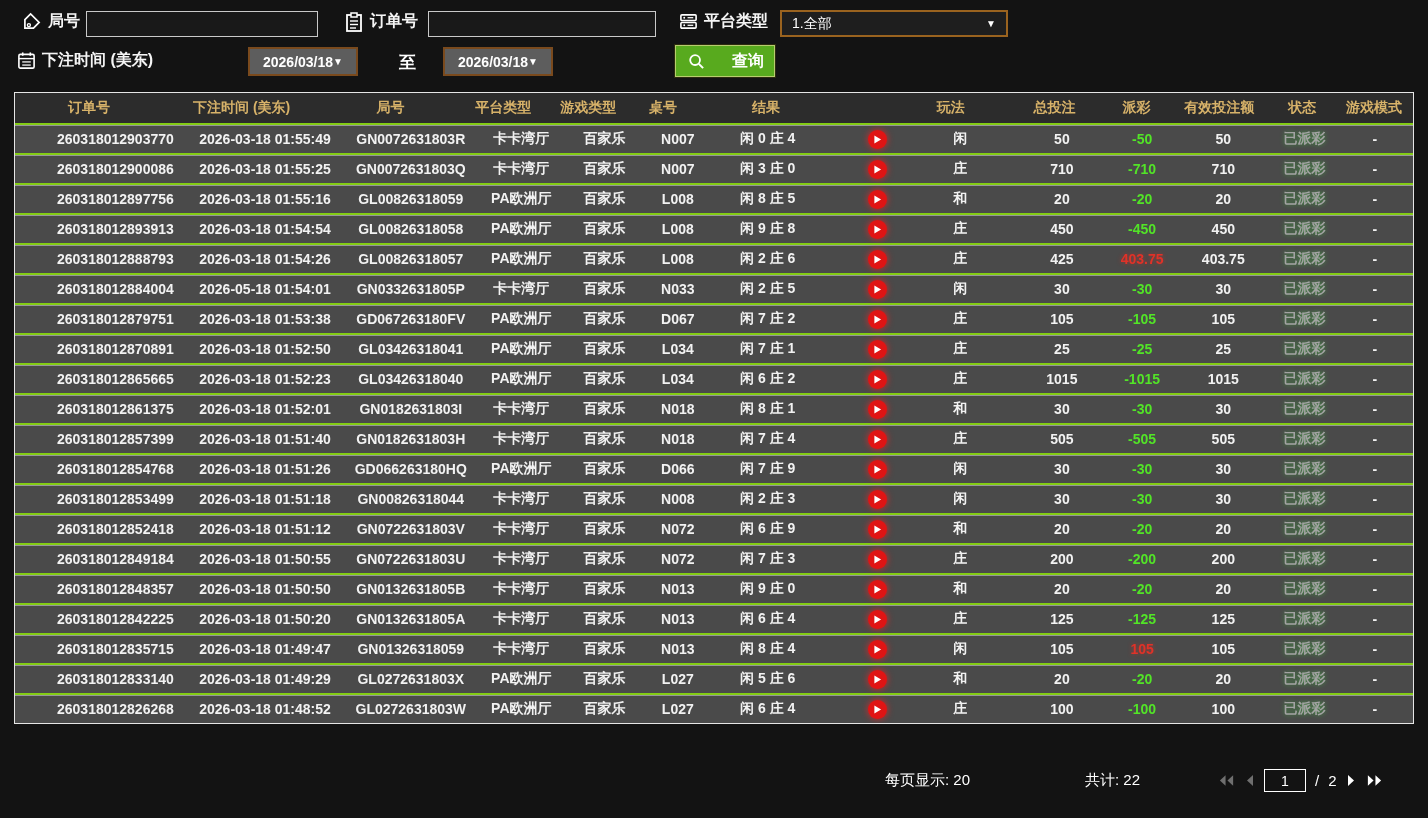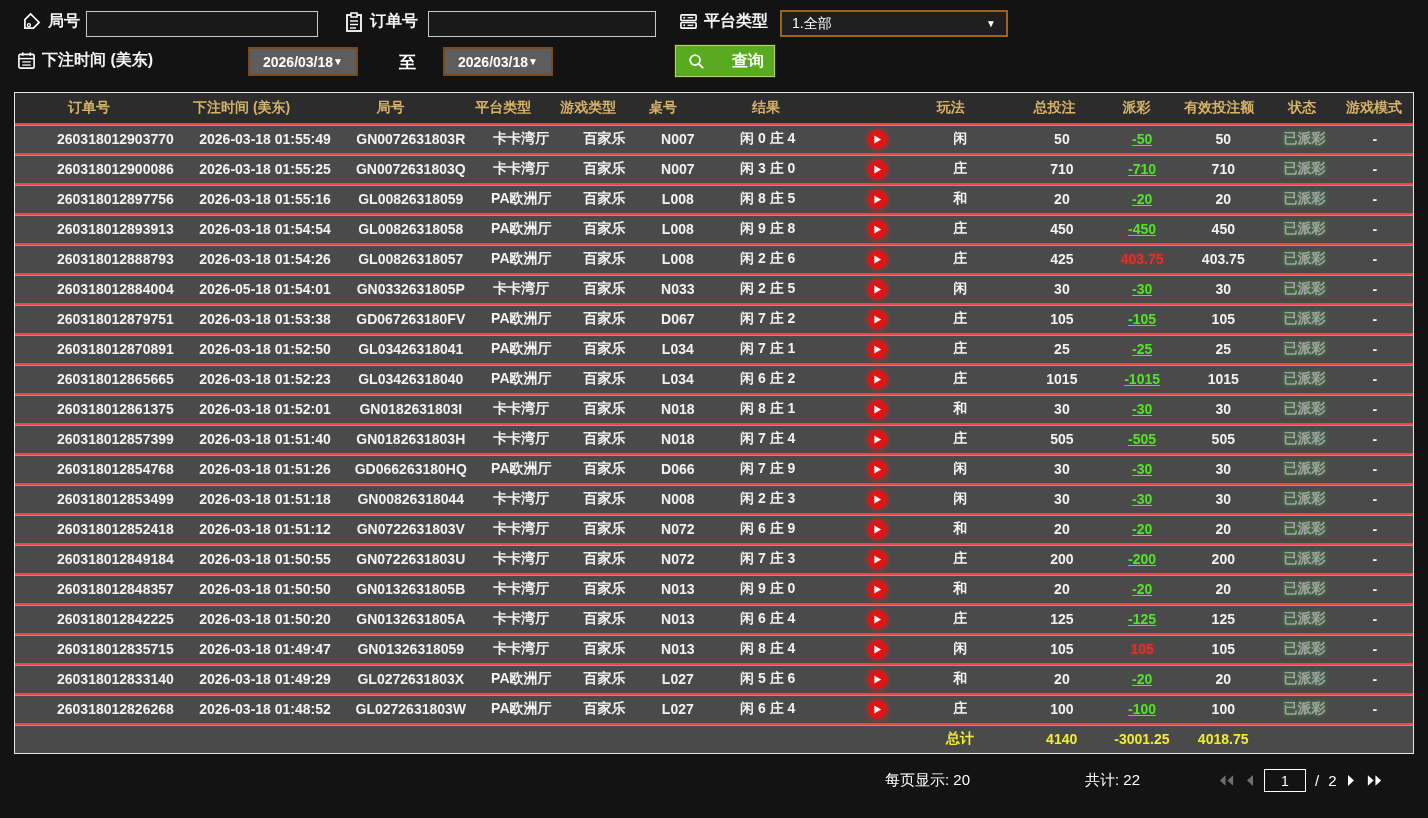--- a/index.html
+++ b/index.html
@@ -25,29 +25,29 @@
   .search-btn { position:absolute; height:32px; padding:0 10px; background:#58aa1e;
     border:1px solid #b7cd6f; box-shadow:0 0 0 1px #2c2c0e; color:#fff; font-weight:bold;
     font-size:16px; display:flex; align-items:center; gap:5px; cursor:pointer; }
 
   
   .grid { position:absolute; left:14px; top:92px; width:1400px; background:#1f1f1f;
     border:1px solid #e6e6e6; }
   .trow { display:flex; width:100%; }
   .thead { height:30px; background:#2c2c2c; }
   .thead .cell { color:#d7b269; font-weight:bold; }
-  .drow { height:30px; background:#4a4a4a; border-top:2px solid #ef4444;
+  .drow { height:30px; background:#4a4a4a; border-top:2px solid #84cc16;
     box-shadow: inset 0 1px 0 #979797; padding-left: 28px; }
   .cell { display:flex; align-items:center; justify-content:center; font-size:14px;
     color:#f2f2f2; font-weight:600; white-space:nowrap; overflow:hidden; }
   .c1{width:148px}.c2{width:158px}.c3{width:140px}.c4{width:86px}.c5{width:84px}
   .c6{width:66px}.c7{width:140px}.c8{width:60px}.c9{width:110px}.c10{width:98px}
   .c11{width:66px}.c12{width:100px}.c13{width:66px}.c14{width:78px}
   .cell.c7.body { justify-content:flex-start; padding-left:30px; }
-  .pay-neg { color:#52e427;text-decoration:underline; }
+  .pay-neg { color:#52e427; }
   .pay-pos { color:#e03228; text-shadow:0 0 5px rgba(255,40,30,.45); }
   .status-ok { color:#a3a3a3; text-shadow:0 0 5px rgba(60,255,60,.45); }
   .total-row .cell { color:#f0ee2e; font-weight:bold; }
   .play-btn { width:19px; height:19px; border-radius:50%; background:#e01414;
     box-shadow:0 0 7px rgba(255,30,30,.8); display:flex; align-items:center;
     justify-content:center; cursor:pointer; }
   .play-btn svg { margin-left:1px; }
 
   
   .footer { position:absolute; left:0; top:766px; width:1428px; height:29px;
@@ -593,36 +593,20 @@
             </svg>
           </div>
         </div>
         <div class="cell c9">庄</div>
         <div class="cell c10">100</div>
         <div class="cell c11 pay-neg">-100</div>
         <div class="cell c12">100</div>
         <div class="cell c13 status-ok">已派彩</div>
         <div class="cell c14">-</div>
       </div>
-      <div class="trow drow total-row">
-        <div class="cell c1"></div>
-        <div class="cell c2"></div>
-        <div class="cell c3"></div>
-        <div class="cell c4"></div>
-        <div class="cell c5"></div>
-        <div class="cell c6"></div>
-        <div class="cell c7"></div>
-        <div class="cell c8"></div>
-        <div class="cell c9">总计</div>
-        <div class="cell c10">4140</div>
-        <div class="cell c11">-3001.25</div>
-        <div class="cell c12">4018.75</div>
-        <div class="cell c13"></div>
-        <div class="cell c14"></div>
-      </div>
     </div>
 </div>
 
 <div class="footer">
   <span class="per-page">每页显示: 20</span>
   <span class="total-count">共计: 22</span>
   <div class="pager">
     <span class="pg-btn">
       <svg width="17" height="13" viewBox="0 0 18 13">
           <path d="M8 1 L2 6.5 L8 12 Z" fill="#6f6f6f"></path>

